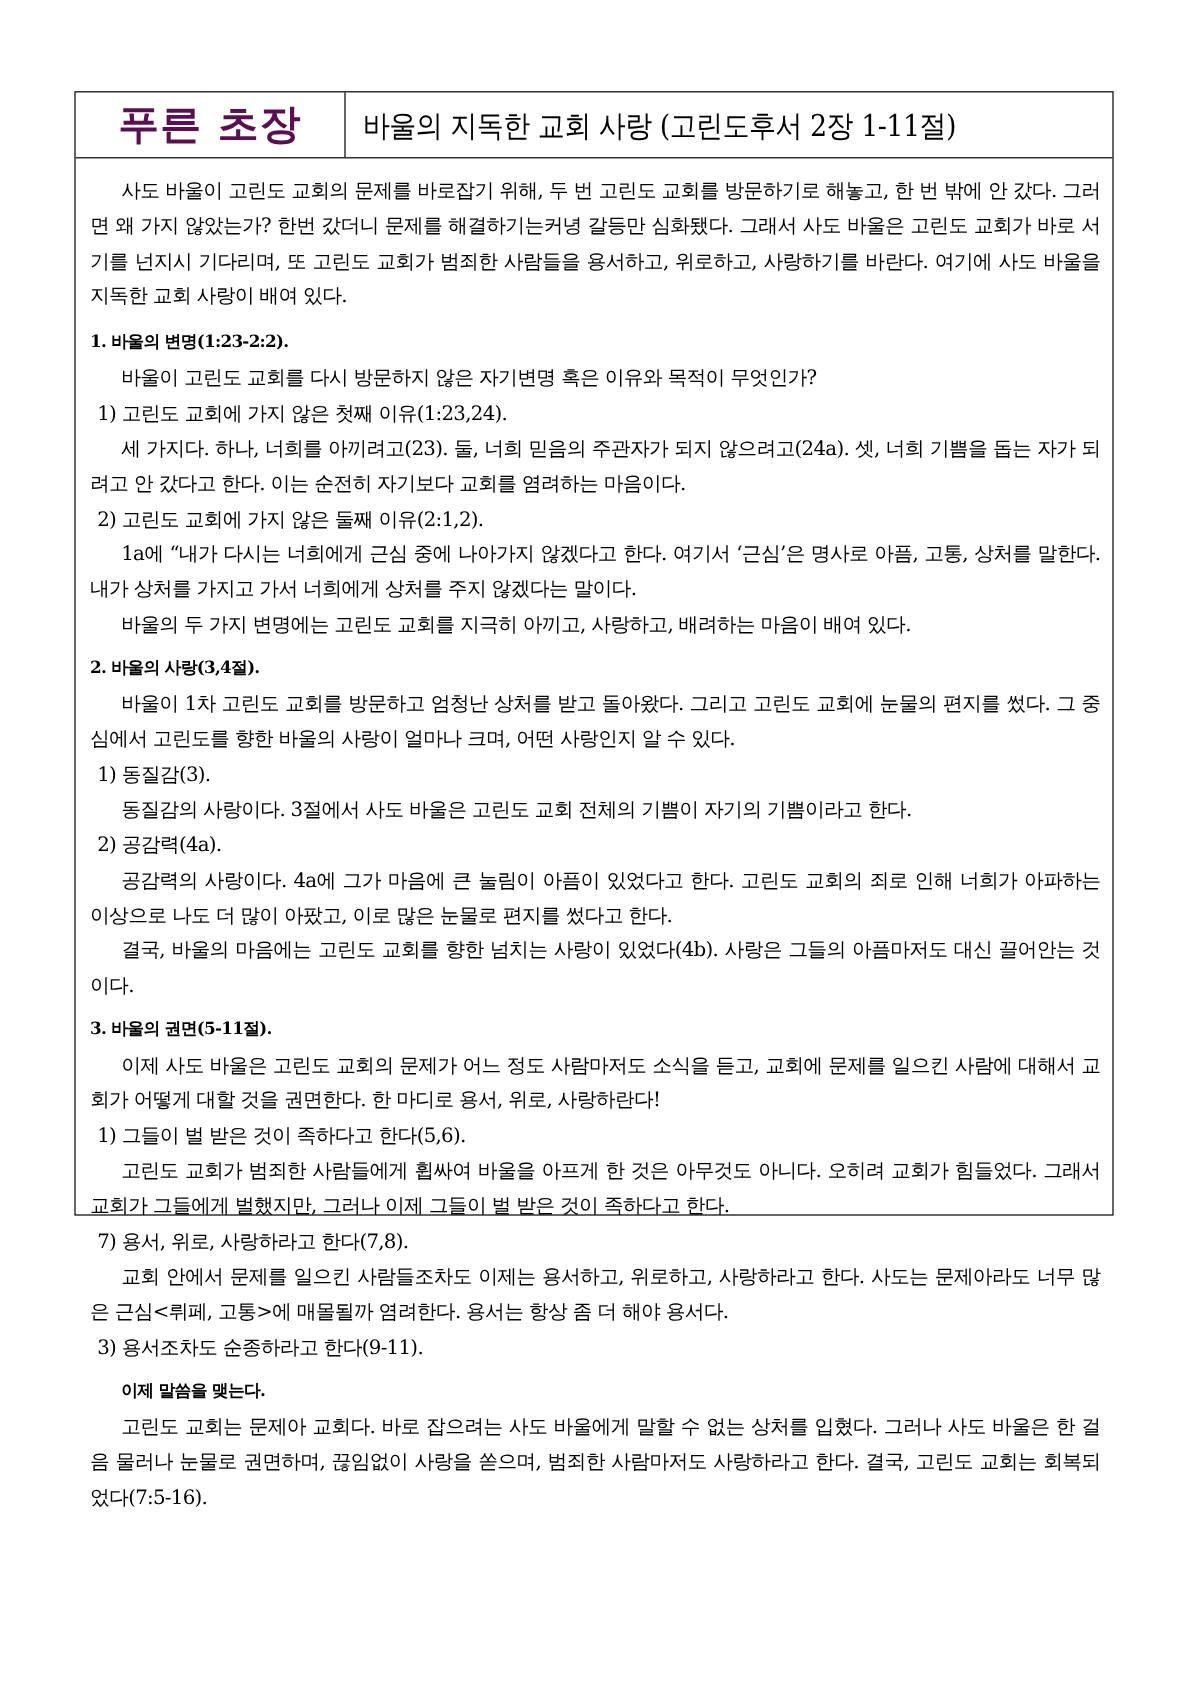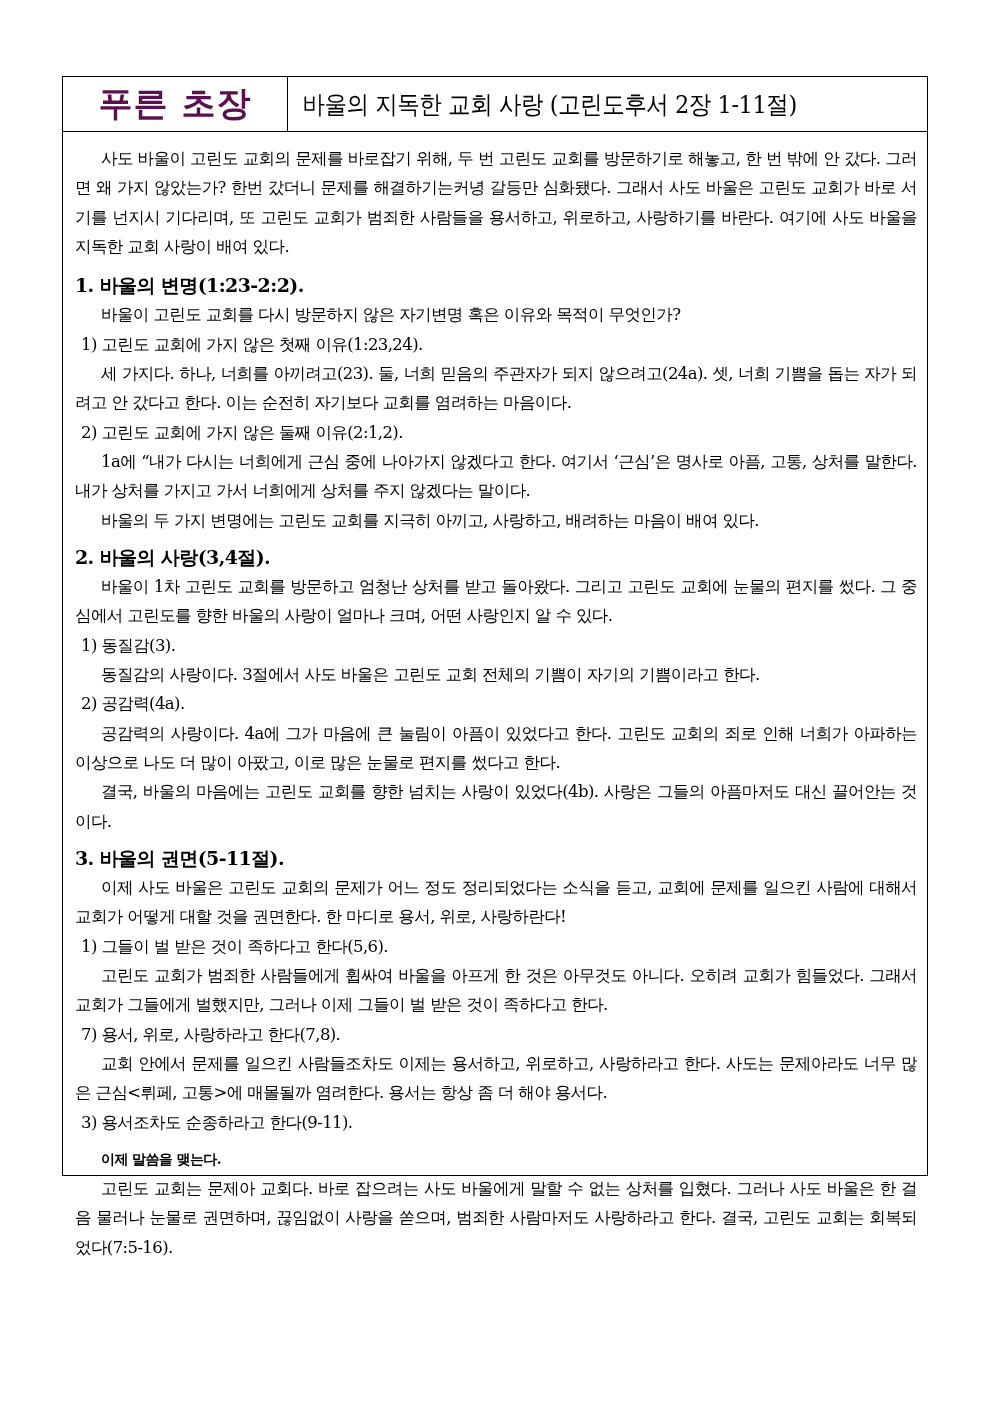--- a/index.html
+++ b/index.html
@@ -1,23 +1,23 @@
 <!DOCTYPE html>
 <html><head>
 <meta charset="utf-8">
 <style>
   html, body { margin: 0; padding: 0; background: #ffffff; }
   body { width: 992px; height: 1403px; position: relative; font-family: "DejaVu Serif", "Liberation Serif", serif; color: #000; }
-  .frame { position: absolute; left: 62px; top: 76px; width: 866px; height: 1100px; border: 1.5px solid #000; box-sizing: border-box; }
+  .frame { position: absolute; left: 62px; top: 76px; width: 866px; height: 937px; border: 1.5px solid #000; box-sizing: border-box; }
   .header { display: flex; height: 55px; border-bottom: 1.5px solid #000; box-sizing: border-box; }
   .brand { width: 224px; border-right: 1.5px solid #000; display: flex; align-items: center; justify-content: center; font-family: "DejaVu Sans", "Liberation Sans", sans-serif; font-weight: bold; font-size: 34px; color: #5a1050; letter-spacing: 1px; }
   .title { flex: 1; display: flex; align-items: center; padding-left: 16px; font-size: 25px; letter-spacing: -0.5px; transform: scaleX(0.9); transform-origin: left center; white-space: nowrap; }
   .body { padding: 12px 10px 0 12px; font-size: 16.5px; line-height: 29.3px; letter-spacing: -0.6px; }
   .p { text-indent: 26px; text-align: justify; margin: 0; }
-  .h { font-weight: bold; margin: 8px 0 0 0; font-size: 19px; }
+  .h { font-weight: bold; margin: 8px 0 0 0; font-size: 14px; }
   .h.first { margin-top: 10px; }
   .sub { margin: 0; padding-left: 6px; }
   .closing { font-weight: bold; margin: 8px 0 0 0; padding-left: 26px; font-size: 14px; }
 </style>
 </head>
 <body>
 
 <div class="frame">
   <div class="header">
     <div class="brand">푸른 초장</div>
@@ -37,21 +37,21 @@
 
     <p class="h">2. 바울의 사랑(3,4절).</p>
     <p class="p">바울이 1차 고린도 교회를 방문하고 엄청난 상처를 받고 돌아왔다. 그리고 고린도 교회에 눈물의 편지를 썼다. 그 중심에서 고린도를 향한 바울의 사랑이 얼마나 크며, 어떤 사랑인지 알 수 있다.</p>
     <p class="sub">1) 동질감(3).</p>
     <p class="p">동질감의 사랑이다. 3절에서 사도 바울은 고린도 교회 전체의 기쁨이 자기의 기쁨이라고 한다.</p>
     <p class="sub">2) 공감력(4a).</p>
     <p class="p">공감력의 사랑이다. 4a에 그가 마음에 큰 눌림이 아픔이 있었다고 한다. 고린도 교회의 죄로 인해 너희가 아파하는 이상으로 나도 더 많이 아팠고, 이로 많은 눈물로 편지를 썼다고 한다.</p>
     <p class="p">결국, 바울의 마음에는 고린도 교회를 향한 넘치는 사랑이 있었다(4b). 사랑은 그들의 아픔마저도 대신 끌어안는 것이다.</p>
 
     <p class="h">3. 바울의 권면(5-11절).</p>
-    <p class="p">이제 사도 바울은 고린도 교회의 문제가 어느 정도 정리되었다는 소식을 듣고, 교회에 문제를 일으킨 사람에 대해서 교회가 어떻게 대할 것을 권면한다. 한 마디로 용서, 위로, 사랑하란다!</p>
+    <p class="p">이제 사도 바울은 고린도 교회의 문제가 어느 정도 사람마저도 소식을 듣고, 교회에 문제를 일으킨 사람에 대해서 교회가 어떻게 대할 것을 권면한다. 한 마디로 용서, 위로, 사랑하란다!</p>
     <p class="sub">1) 그들이 벌 받은 것이 족하다고 한다(5,6).</p>
     <p class="p">고린도 교회가 범죄한 사람들에게 휩싸여 바울을 아프게 한 것은 아무것도 아니다. 오히려 교회가 힘들었다. 그래서 교회가 그들에게 벌했지만, 그러나 이제 그들이 벌 받은 것이 족하다고 한다.</p>
     <p class="sub">7) 용서, 위로, 사랑하라고 한다(7,8).</p>
     <p class="p">교회 안에서 문제를 일으킨 사람들조차도 이제는 용서하고, 위로하고, 사랑하라고 한다. 사도는 문제아라도 너무 많은 근심&lt;뤼페, 고통&gt;에 매몰될까 염려한다. 용서는 항상 좀 더 해야 용서다.</p>
     <p class="sub">3) 용서조차도 순종하라고 한다(9-11).</p>
 
     <p class="closing">이제 말씀을 맺는다.</p>
     <p class="p">고린도 교회는 문제아 교회다. 바로 잡으려는 사도 바울에게 말할 수 없는 상처를 입혔다. 그러나 사도 바울은 한 걸음 물러나 눈물로 권면하며, 끊임없이 사랑을 쏟으며, 범죄한 사람마저도 사랑하라고 한다. 결국, 고린도 교회는 회복되었다(7:5-16).</p>
   </div>
 </div>

